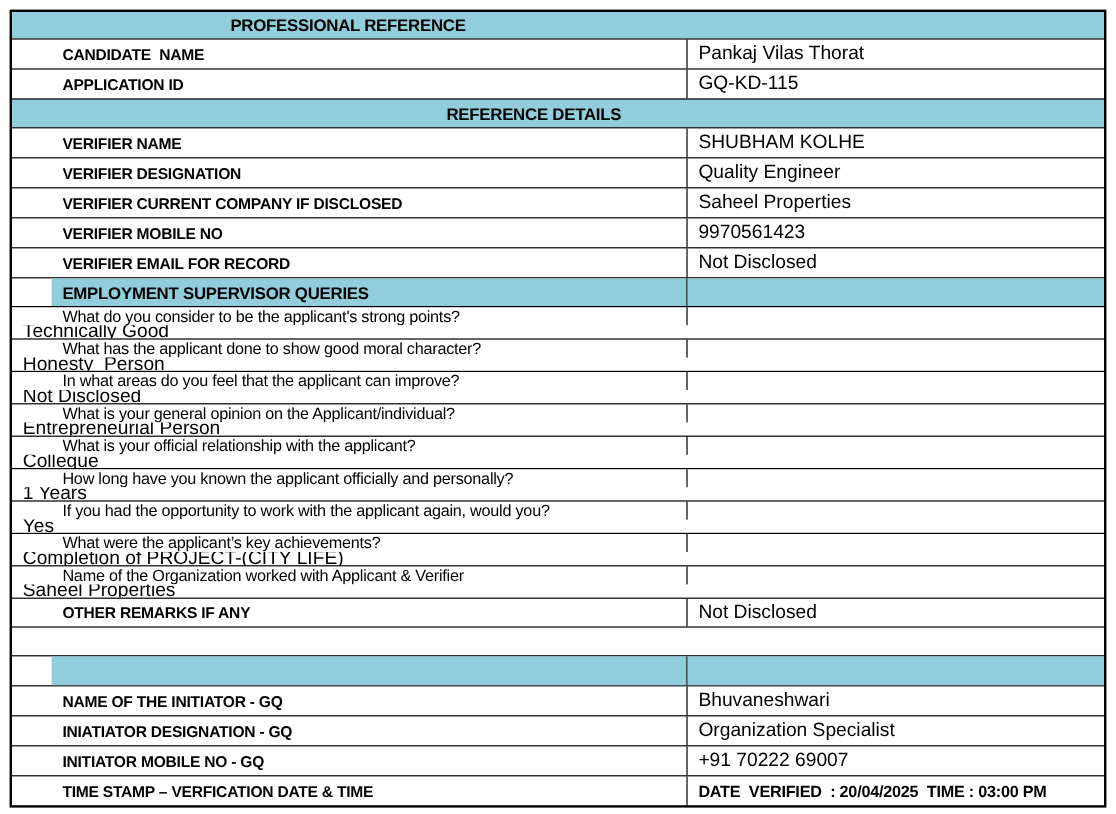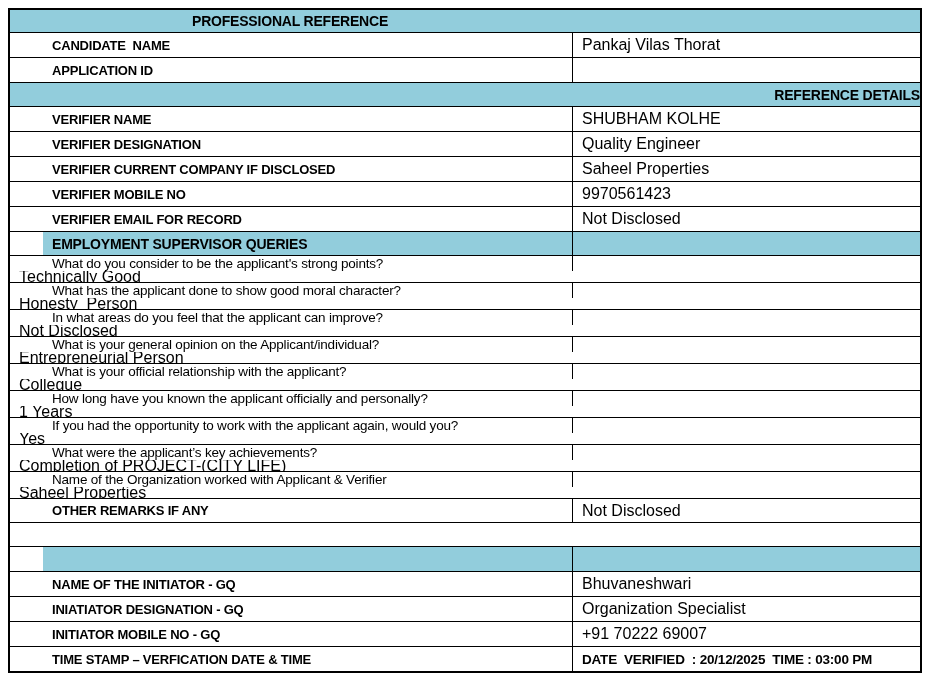--- a/index.html
+++ b/index.html
@@ -14,21 +14,21 @@
   .merged{display:flex;align-items:center;}
   .blue{background:#92CDDC;}
   .lbl{font-weight:700;font-size:13px;letter-spacing:-0.2px;white-space:pre;}
   .hdr{font-weight:700;font-size:14px;letter-spacing:-0.2px;white-space:pre;}
   .val{font-weight:400;font-size:16px;white-space:pre;}
   .q{font-weight:400;font-size:13.5px;letter-spacing:-0.2px;white-space:pre;}
   .bold-val{font-weight:700;font-size:13.5px;letter-spacing:-0.2px;white-space:pre;}
   
   .shift-a{padding-left:182px;}
   .shift-b{padding-left:362px;}
-  .h22{height:22px;} .h23{height:23px;justify-content:flex-end;} .h24{height:24px;} .h26{height:26px;flex-direction:column;}
+  .h22{height:22px;} .h23{height:23px;} .h24{height:24px;} .h26{height:26px;flex-direction:column;}
 </style>
 </head>
 <body>
 
 <div class="sheet">
   <div class="reftable">
 
     <div class="row blue merged h22">
       <span class="hdr shift-a">PROFESSIONAL REFERENCE</span>
     </div>
@@ -39,20 +39,23 @@
         </div>
       <div class="cell r">
           <span class="val">Pankaj Vilas Thorat</span>
         </div>
     </div>
 
     <div class="row h24">
       <div class="cell l">
           <span class="lbl">APPLICATION ID</span>
         </div>
+      <div class="cell r">
+          <span class="val">GQ-KD-115</span>
+        </div>
     </div>
 
     <div class="row blue merged h23">
       <span class="hdr shift-b">REFERENCE DETAILS</span>
     </div>
 
     <div class="row h24">
       <div class="cell l">
           <span class="lbl">VERIFIER NAME</span>
         </div>
@@ -211,18 +214,18 @@
         </div>
       <div class="cell r">
           <span class="val">+91 70222 69007</span>
         </div>
     </div>
     <div class="row h24">
       <div class="cell l">
           <span class="lbl">TIME STAMP – VERFICATION DATE &amp; TIME</span>
         </div>
       <div class="cell r">
-          <span class="bold-val">DATE  VERIFIED  : 20/12/2025  TIME : 03:00 PM</span>
+          <span class="bold-val">DATE  VERIFIED  : 20/04/2025  TIME : 03:00 PM</span>
         </div>
     </div>
 
   </div>
 </div>
 
 </body></html>

